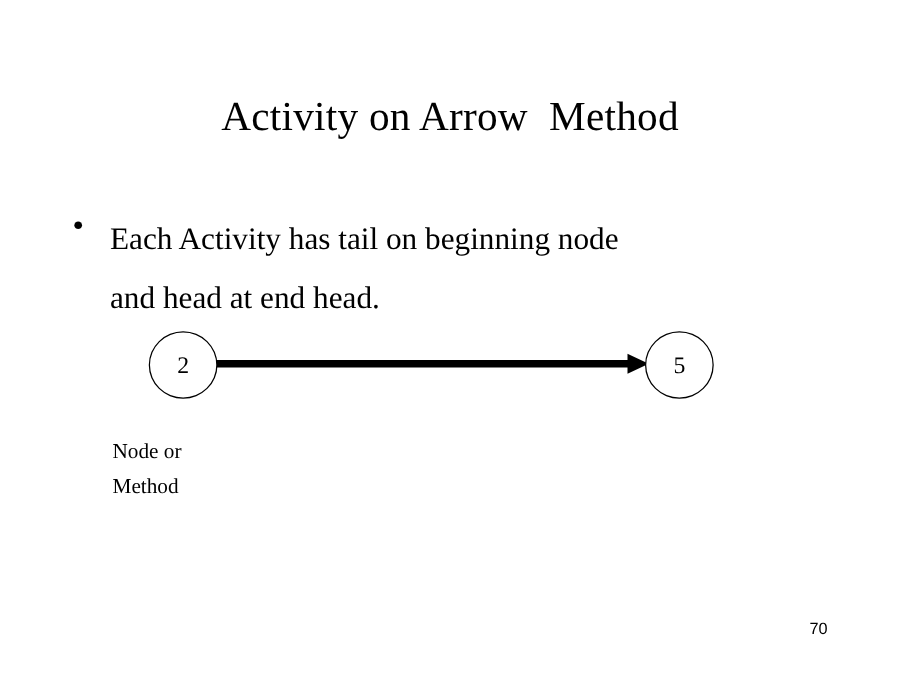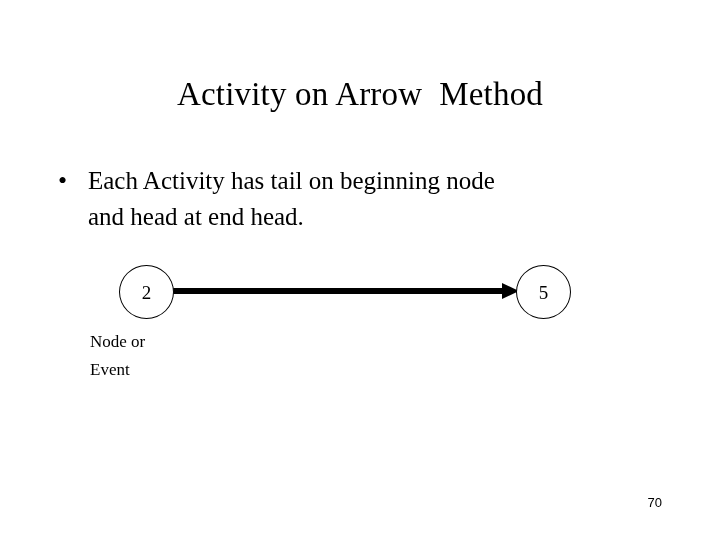--- a/index.html
+++ b/index.html
@@ -60,20 +60,21 @@
   }
   .bullet-text {
     flex: 1 1 auto;
     font-size: 25px;
     line-height: 36px;
     font-family: "Liberation Serif", "DejaVu Serif", serif;
   }
   .bullet-text .line {
     display: block;
     white-space: pre;
+    margin-top: 11px;
   }
 
   
   .diagram {
     position: absolute;
     left: 0;
     top: 0;
     width: 720px;
     height: 540px;
     pointer-events: none;
@@ -118,21 +119,21 @@
     font-family: "Liberation Serif", "DejaVu Serif", serif;
     font-size: 17px;
     line-height: 22px;
     white-space: pre;
     color: #000000;
   }
 
   .node-caption {
     position: absolute;
     left: 90px;
-    top: 328px;
+    top: 347px;
     font-family: "Liberation Serif", "DejaVu Serif", serif;
     font-size: 17px;
     line-height: 28px;
     color: #000000;
   }
   .node-caption .line {
     display: block;
     white-space: pre;
   }
 
@@ -175,18 +176,18 @@
     <span class="node-label">2</span>
   </div>
 
   <div class="node-circle" id="node-5">
     <span class="node-label">5</span>
   </div>
 
 
   <div class="node-caption">
     <span class="line">Node or</span>
-    <span class="line">Event</span>
+    <span class="line">Method</span>
   </div>
 
   <div class="page-number">70</div>
 
 </div>
 
 </body></html>

